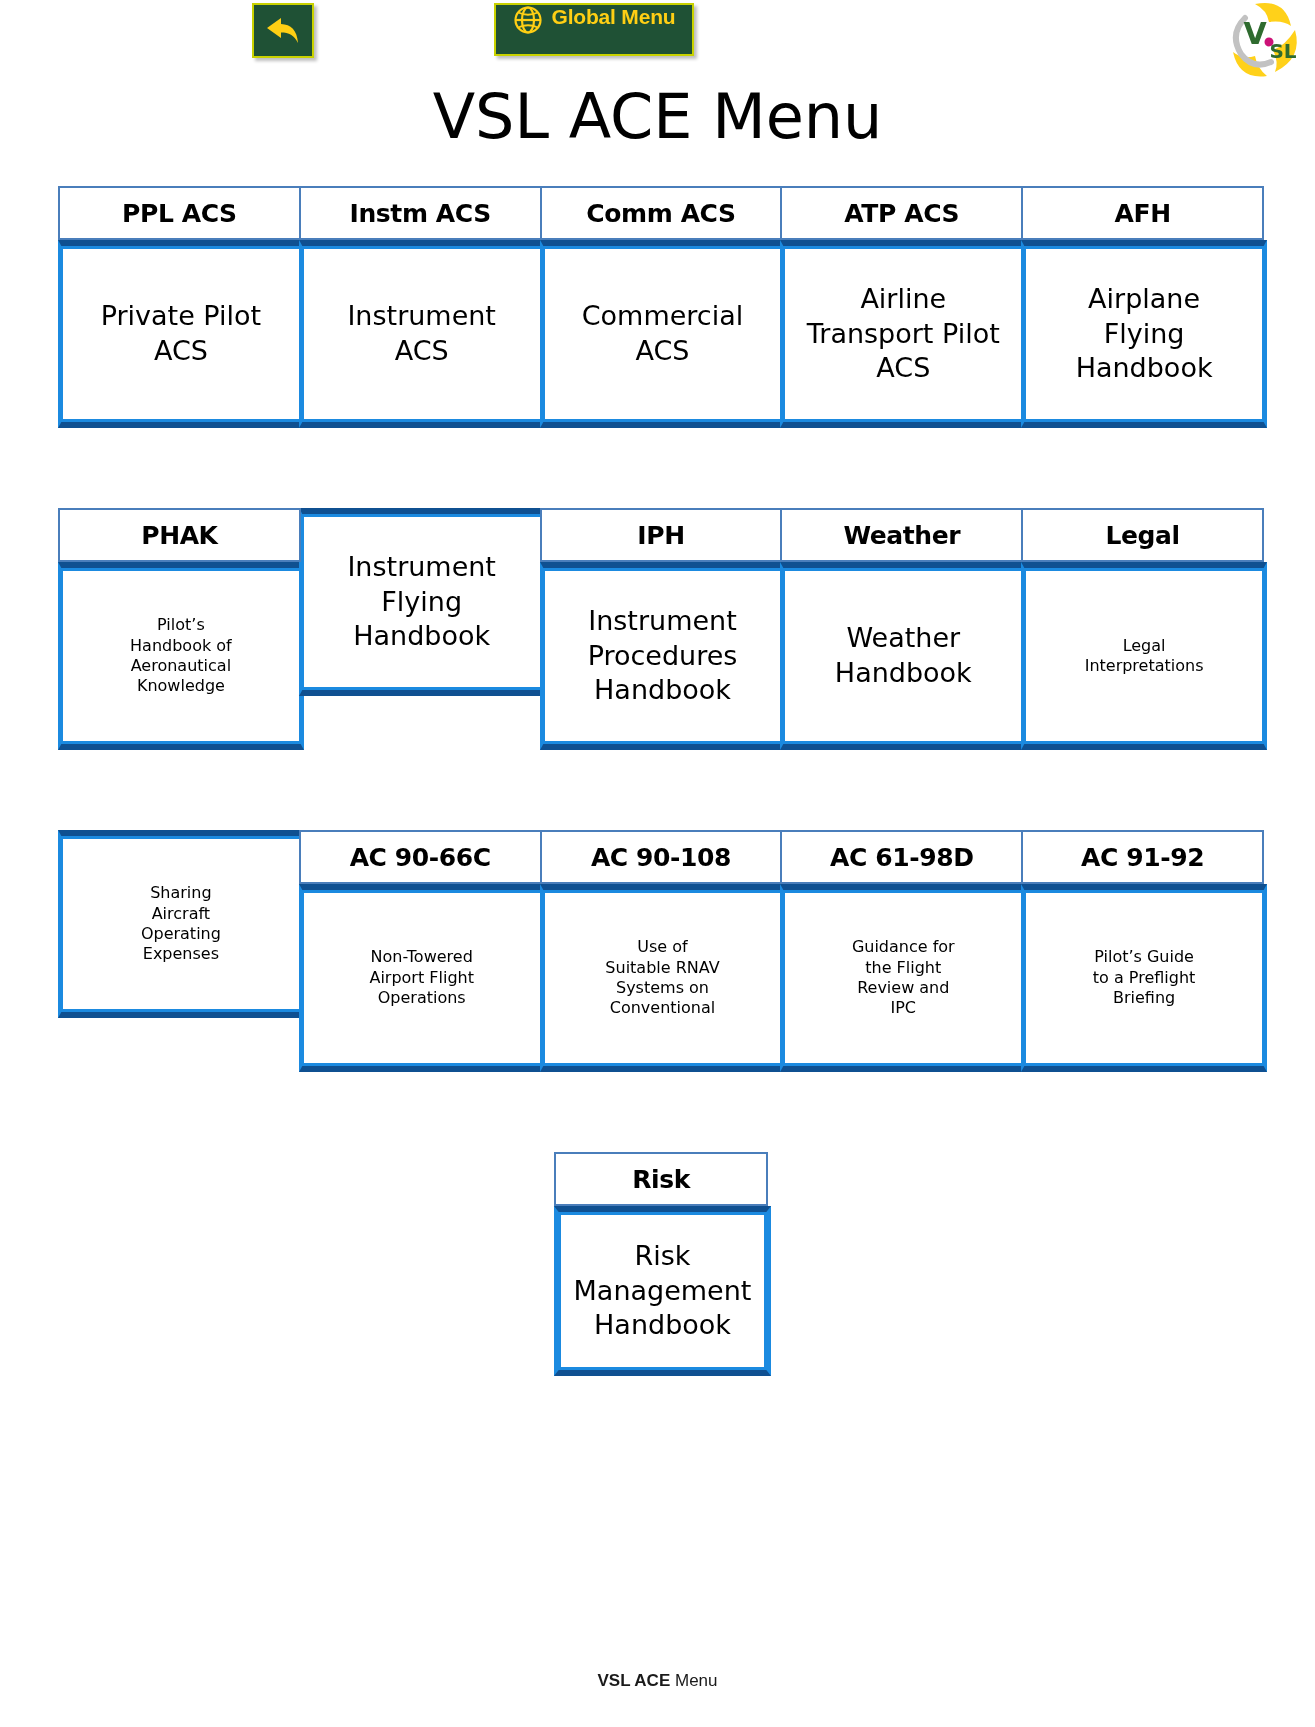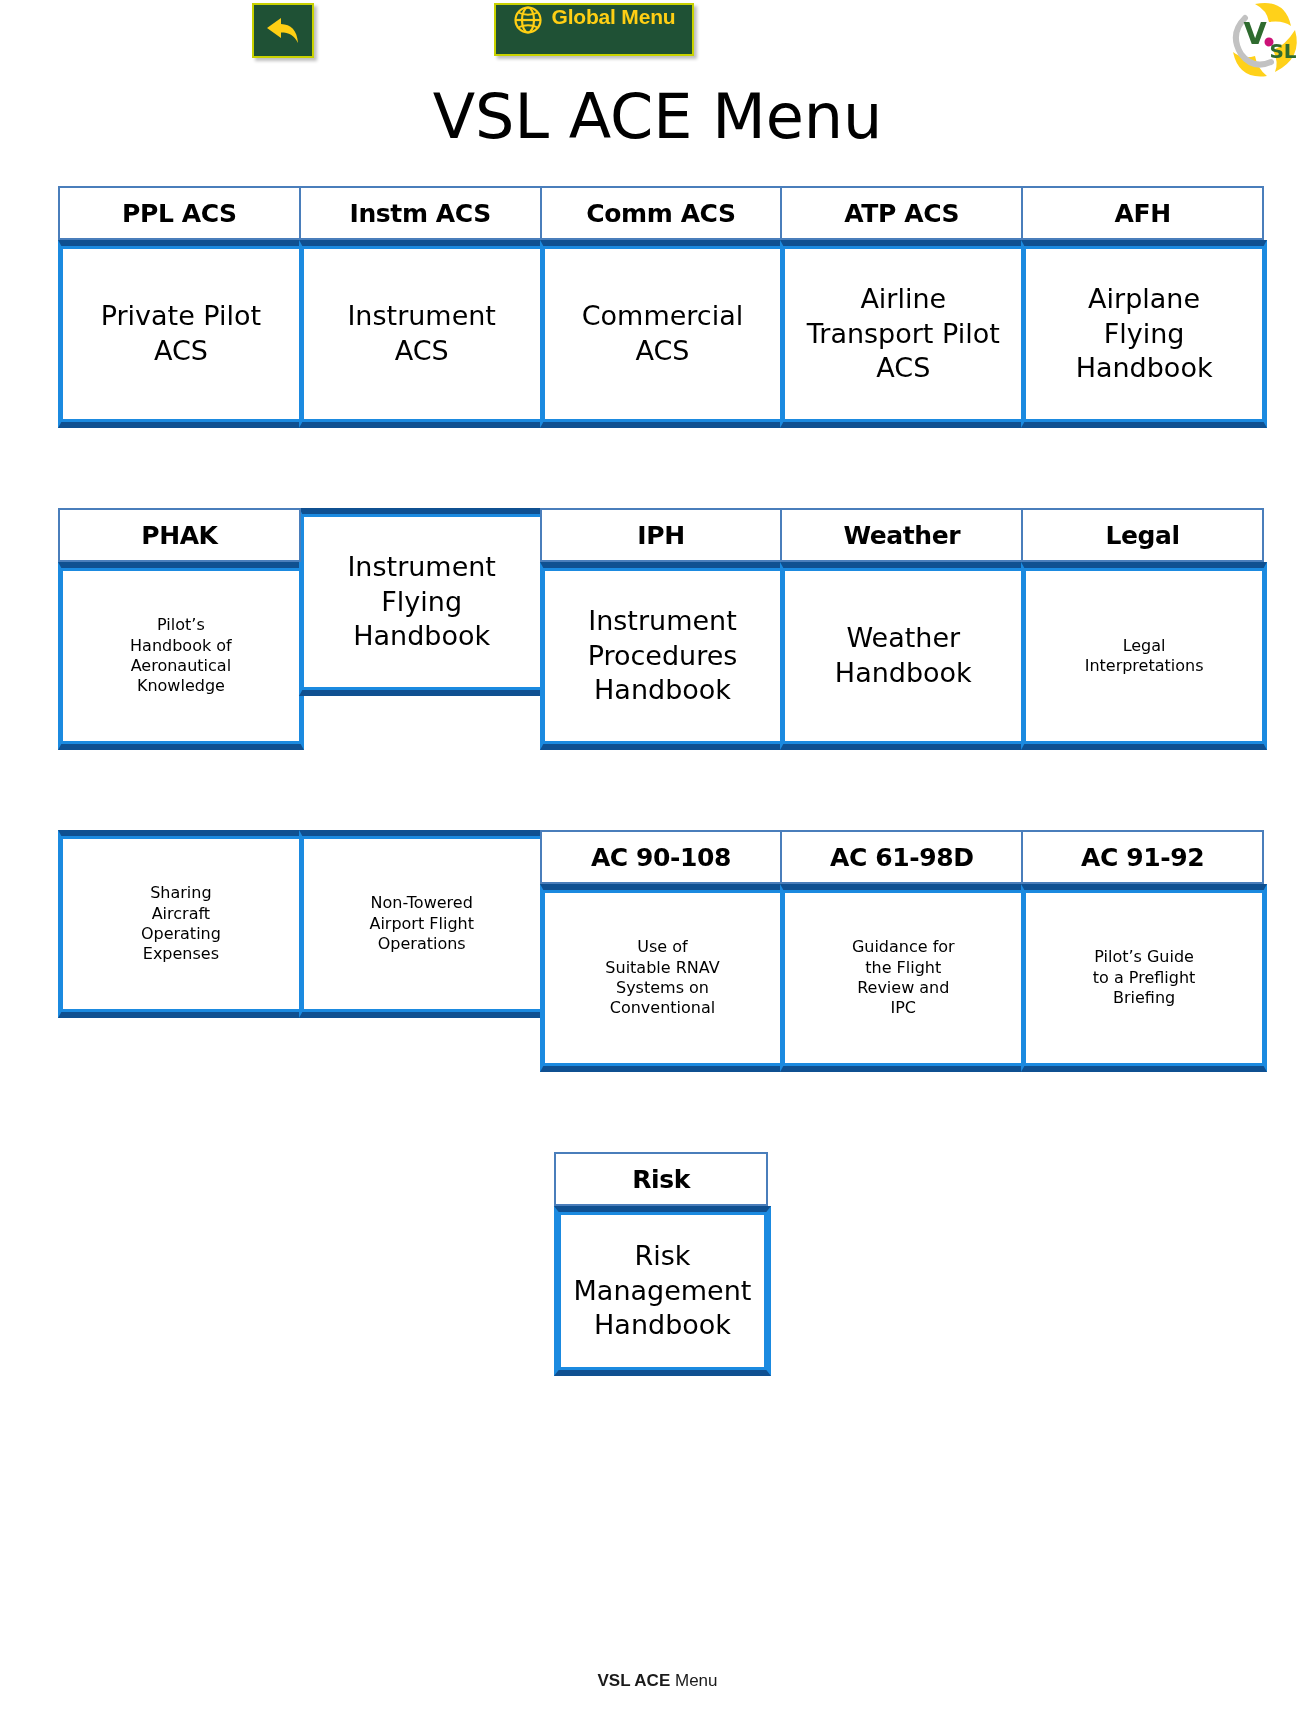--- a/index.html
+++ b/index.html
@@ -344,20 +344,23 @@
     <div class="card-row">
       <div class="card">
         <div class="card-body">
           <span class="card-body-text small">Sharing
 Aircraft
 Operating
 Expenses</span>
         </div>
       </div>
       <div class="card">
+        <div class="card-head">
+          <span class="card-head-text">AC 90-66C</span>
+        </div>
         <div class="card-body">
           <span class="card-body-text small">Non-Towered
 Airport Flight
 Operations</span>
         </div>
       </div>
       <div class="card">
         <div class="card-head">
           <span class="card-head-text">AC 90-108</span>
         </div>

